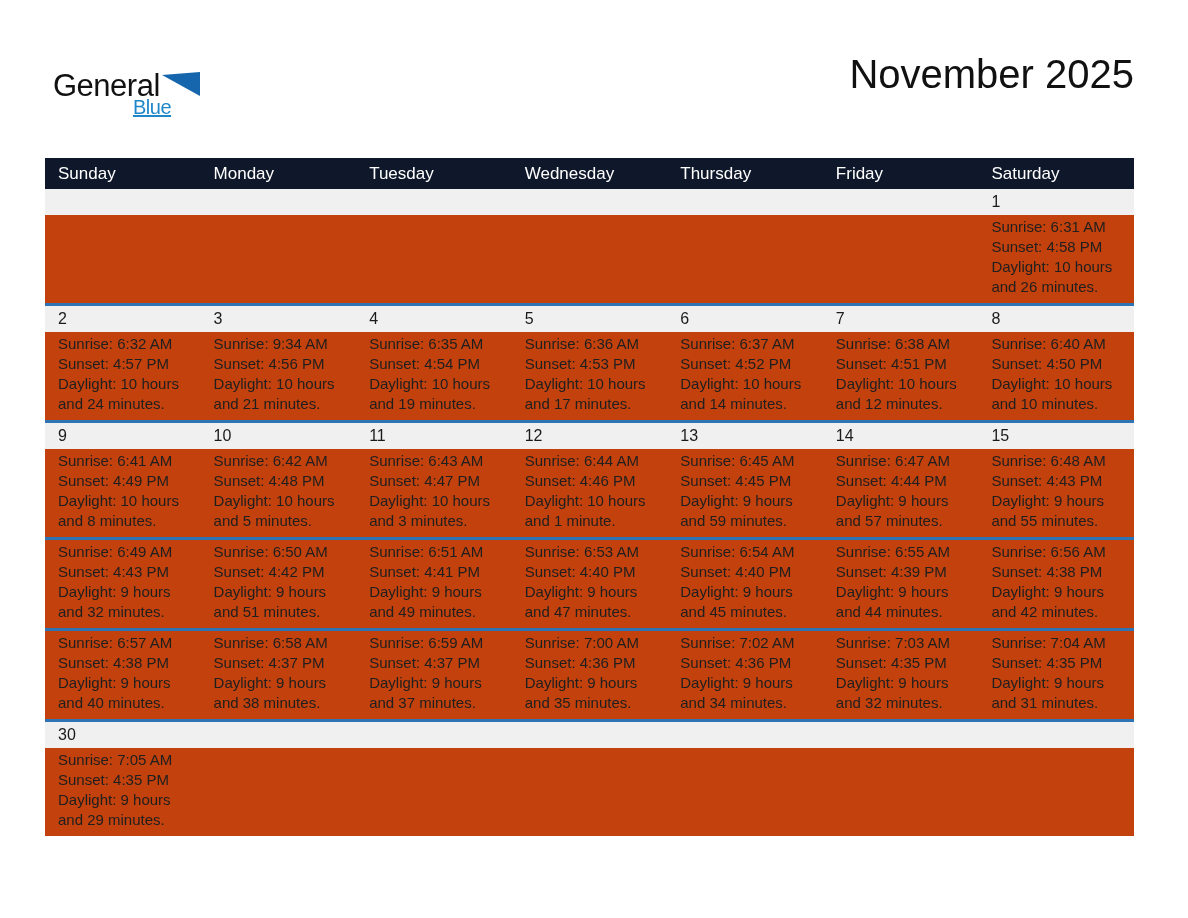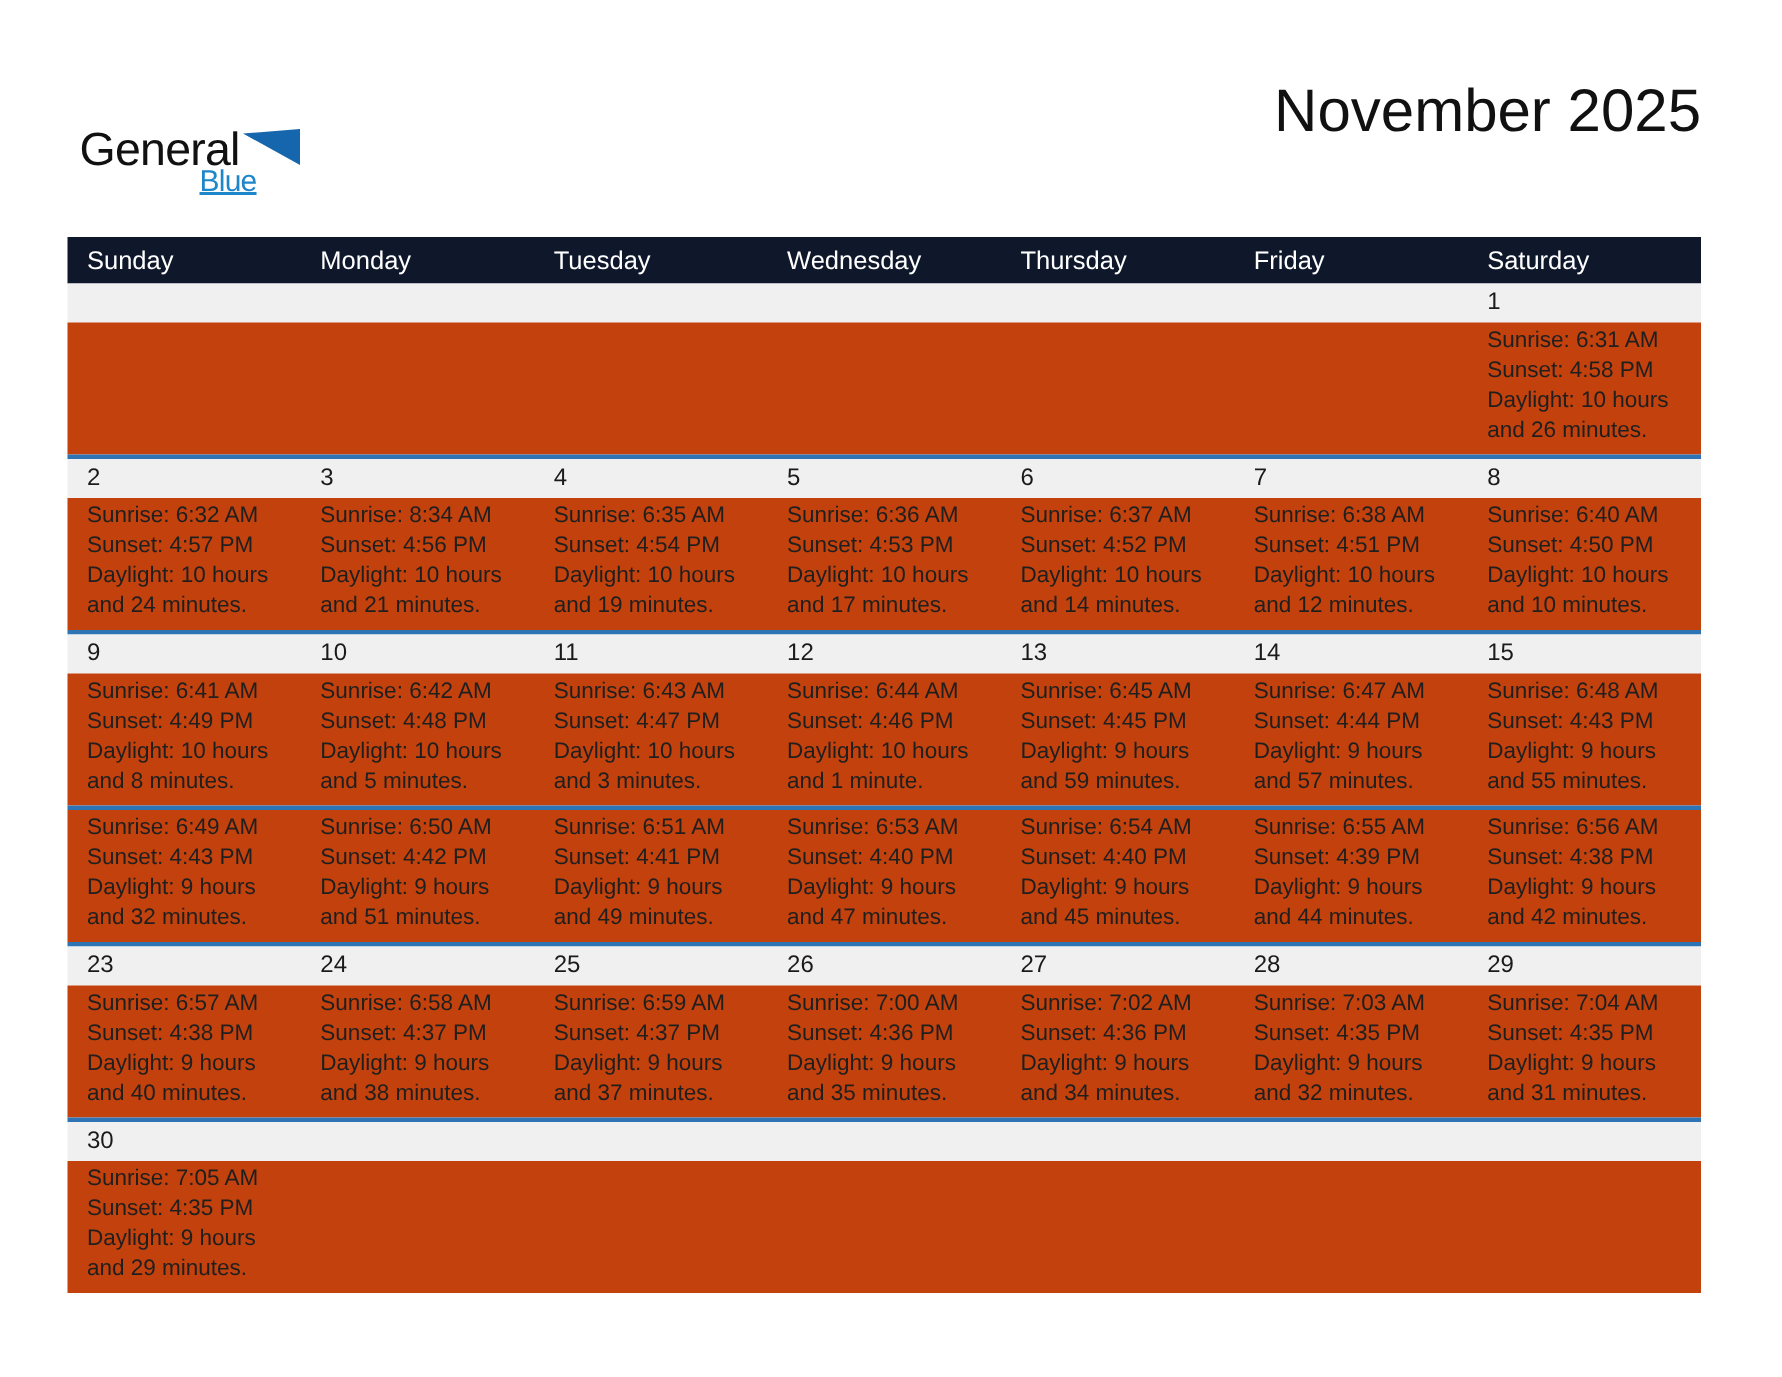--- a/index.html
+++ b/index.html
@@ -26,21 +26,20 @@
     left: 8px;
     top: 70px;
     line-height: 1;
   }
   .logo-line1 {
     display: flex;
     align-items: flex-start;
     font-size: 31px;
     letter-spacing: -0.5px;
     color: #111111;
-    margin-top: 14px;
   }
   .logo-triangle {
     margin: 2px 0 0 2px;
     display: block;
   }
   .logo-line2 {
     font-size: 20px;
     letter-spacing: -0.5px;
     color: #1E87C9;
     margin: -4px 0 0 80px;
@@ -178,21 +177,21 @@
             <div class="num">8</div>
           </div>
           <div class="det-strip">
             <div class="det">
               <div>Sunrise: 6:32 AM</div>
               <div>Sunset: 4:57 PM</div>
               <div>Daylight: 10 hours</div>
               <div>and 24 minutes.</div>
             </div>
             <div class="det">
-              <div>Sunrise: 8:34 AM</div>
+              <div>Sunrise: 9:34 AM</div>
               <div>Sunset: 4:56 PM</div>
               <div>Daylight: 10 hours</div>
               <div>and 21 minutes.</div>
             </div>
             <div class="det">
               <div>Sunrise: 6:35 AM</div>
               <div>Sunset: 4:54 PM</div>
               <div>Daylight: 10 hours</div>
               <div>and 19 minutes.</div>
             </div>
@@ -317,29 +316,20 @@
             </div>
             <div class="det">
               <div>Sunrise: 6:56 AM</div>
               <div>Sunset: 4:38 PM</div>
               <div>Daylight: 9 hours</div>
               <div>and 42 minutes.</div>
             </div>
           </div>
         </div>
         <div class="week">
-          <div class="num-strip">
-            <div class="num">23</div>
-            <div class="num">24</div>
-            <div class="num">25</div>
-            <div class="num">26</div>
-            <div class="num">27</div>
-            <div class="num">28</div>
-            <div class="num">29</div>
-          </div>
           <div class="det-strip">
             <div class="det">
               <div>Sunrise: 6:57 AM</div>
               <div>Sunset: 4:38 PM</div>
               <div>Daylight: 9 hours</div>
               <div>and 40 minutes.</div>
             </div>
             <div class="det">
               <div>Sunrise: 6:58 AM</div>
               <div>Sunset: 4:37 PM</div>

